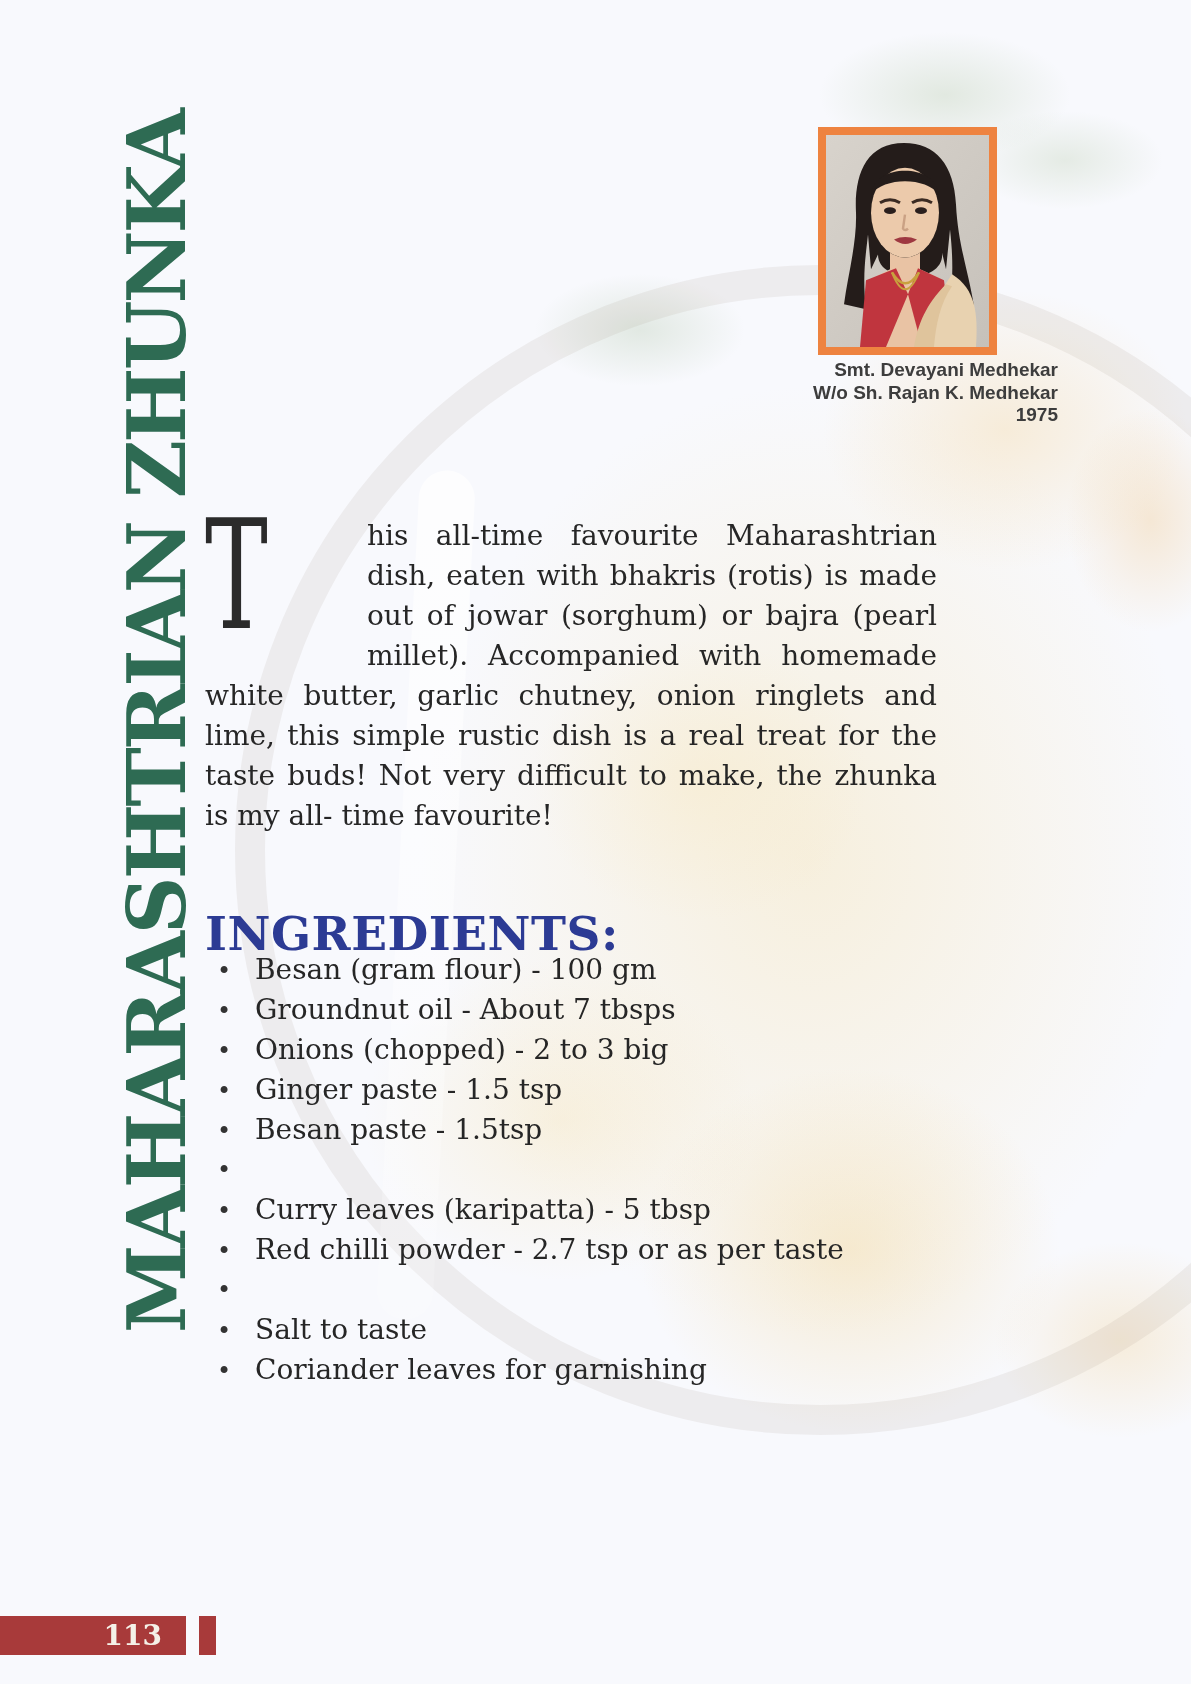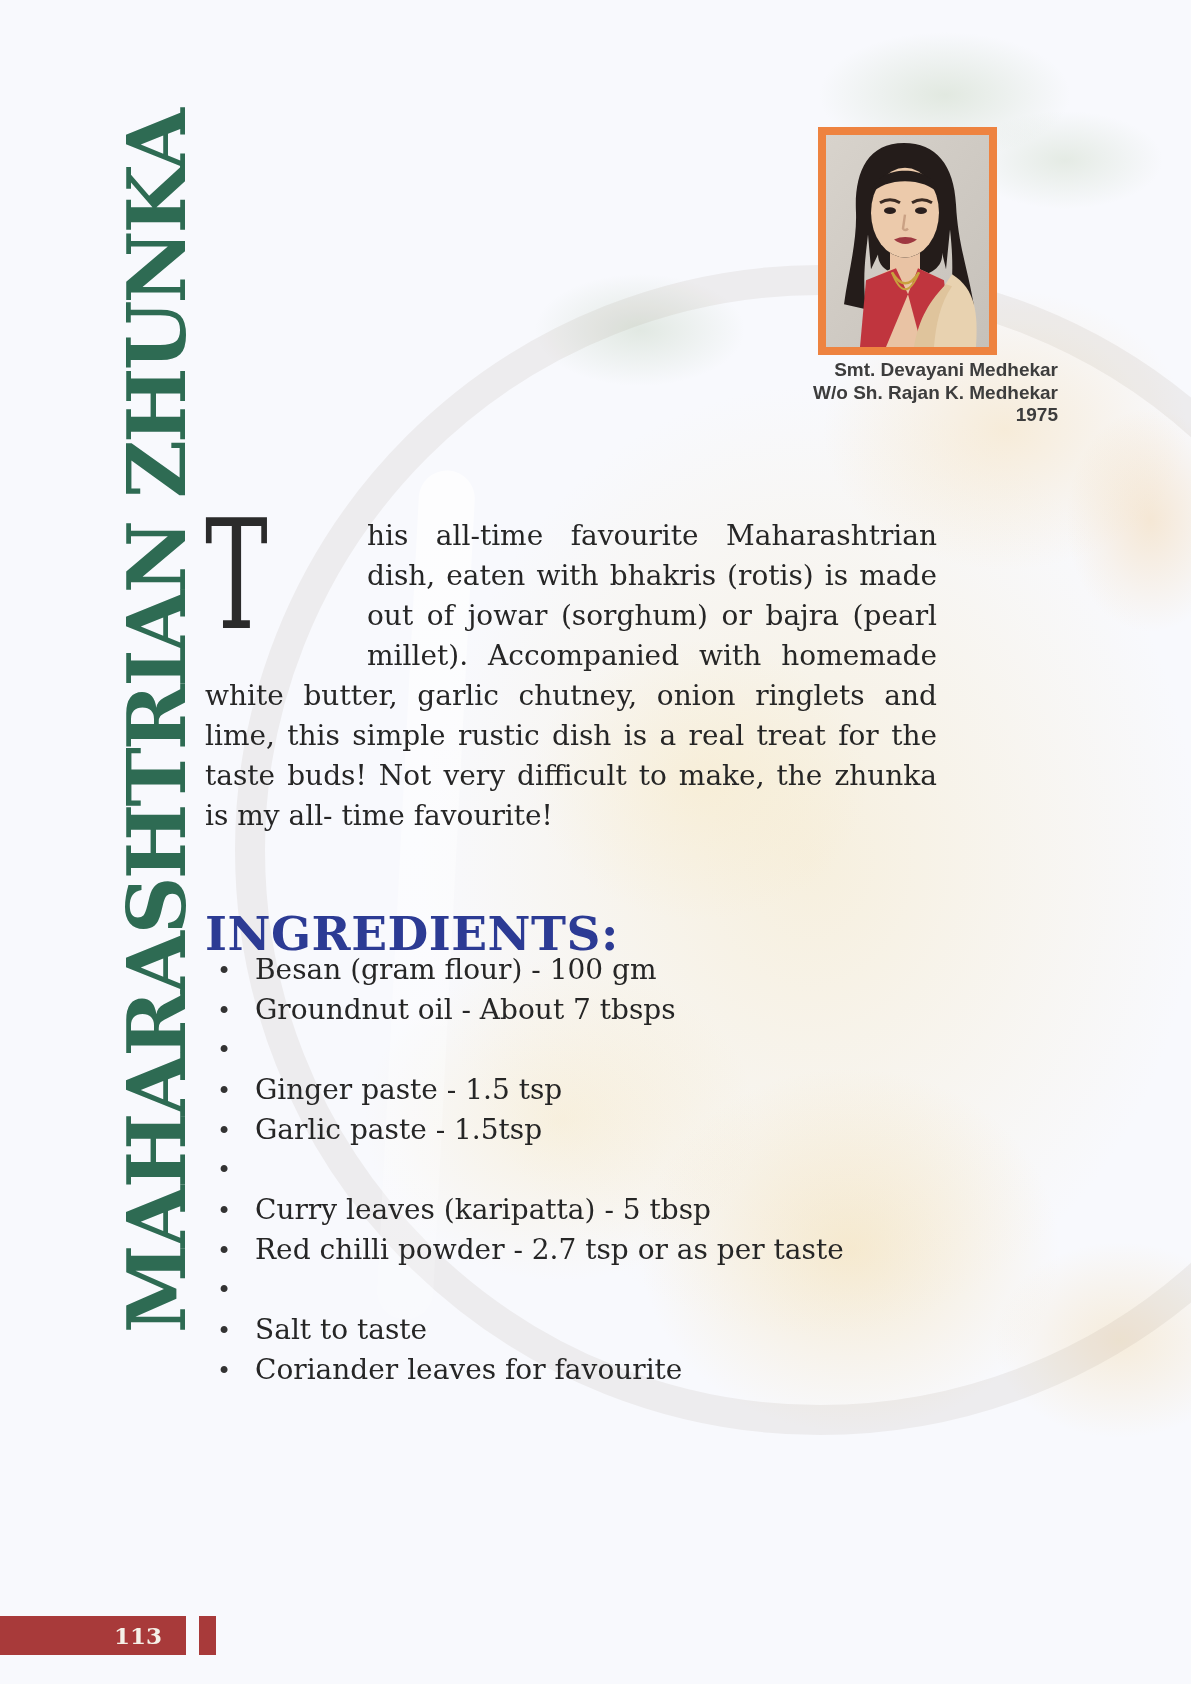--- a/index.html
+++ b/index.html
@@ -134,21 +134,21 @@
   }
 
   
   .page-bar {
     position: absolute;
     left: 0; top: 1616px;
     width: 186px; height: 39px;
     background: #a83a3a;
     color: #f5f1e8;
     font-weight: bold;
-    font-size: 23px;
+    font-size: 28px;
     line-height: 39px;
     text-align: right;
     padding-right: 24px;
   }
   .page-bar-chip {
     position: absolute;
     left: 199px; top: 1616px;
     width: 17px; height: 39px;
     background: #a83a3a;
   }
@@ -220,28 +220,29 @@
     <li>
         <span class="bullet">•</span>
         <span>Besan (gram flour) - 100 gm</span>
       </li>
     <li>
         <span class="bullet">•</span>
         <span>Groundnut oil - About 7 tbsps</span>
       </li>
     <li>
         <span class="bullet">•</span>
+        <span>Onions (chopped) - 2 to 3 big</span>
       </li>
     <li>
         <span class="bullet">•</span>
         <span>Ginger paste - 1.5 tsp</span>
       </li>
     <li>
         <span class="bullet">•</span>
-        <span>Garlic paste - 1.5tsp</span>
+        <span>Besan paste - 1.5tsp</span>
       </li>
     <li>
         <span class="bullet">•</span>
       </li>
     <li>
         <span class="bullet">•</span>
         <span>Curry leaves (karipatta) - 5 tbsp</span>
       </li>
     <li>
         <span class="bullet">•</span>
@@ -249,21 +250,21 @@
       </li>
     <li>
         <span class="bullet">•</span>
       </li>
     <li>
         <span class="bullet">•</span>
         <span>Salt to taste</span>
       </li>
     <li>
         <span class="bullet">•</span>
-        <span>Coriander leaves for favourite</span>
+        <span>Coriander leaves for garnishing</span>
       </li>
   </ul>
 
   <div class="page-bar">
     <span>113</span>
   </div>
   <div class="page-bar-chip"></div>
 
 </div>
 

